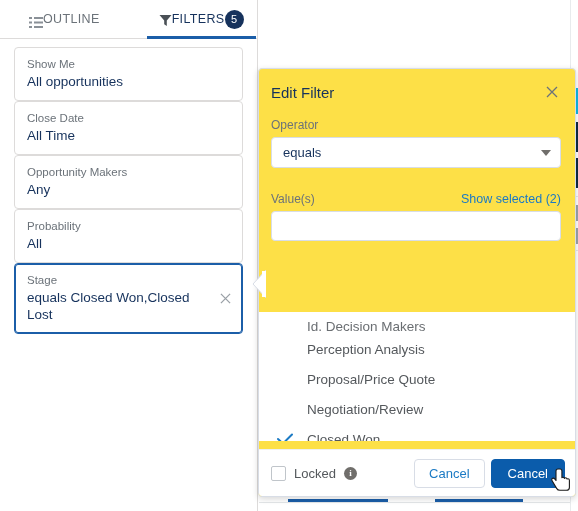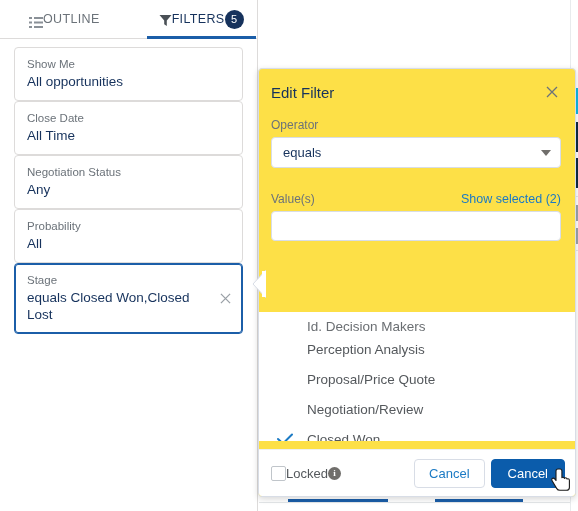--- a/index.html
+++ b/index.html
@@ -330,20 +330,21 @@
     border-top: 1px solid #eef1f3;
     display: flex;
     align-items: center;
     justify-content: space-between;
     padding: 0 10px 0 12px;
     box-sizing: border-box;
   }
   .locked-group {
     display: flex;
     align-items: center;
+    gap: 8px;
     cursor: pointer;
   }
   .cbx {
     width: 15px;
     height: 15px;
     border: 1px solid #c0c5ca;
     border-radius: 2px;
     background: #ffffff;
     box-sizing: border-box;
   }
@@ -452,21 +453,21 @@
         <div class="fc-title">Show Me</div>
         <div class="fc-value">All opportunities</div>
       </div>
 
       <div class="fcard">
         <div class="fc-title">Close Date</div>
         <div class="fc-value">All Time</div>
       </div>
 
       <div class="fcard">
-        <div class="fc-title">Negotiation Status</div>
+        <div class="fc-title">Opportunity Makers</div>
         <div class="fc-value">Any</div>
       </div>
 
       <div class="fcard">
         <div class="fc-title">Probability</div>
         <div class="fc-value">All</div>
       </div>
 
       <div class="fcard selected">
         <div class="fc-title">Stage</div>

